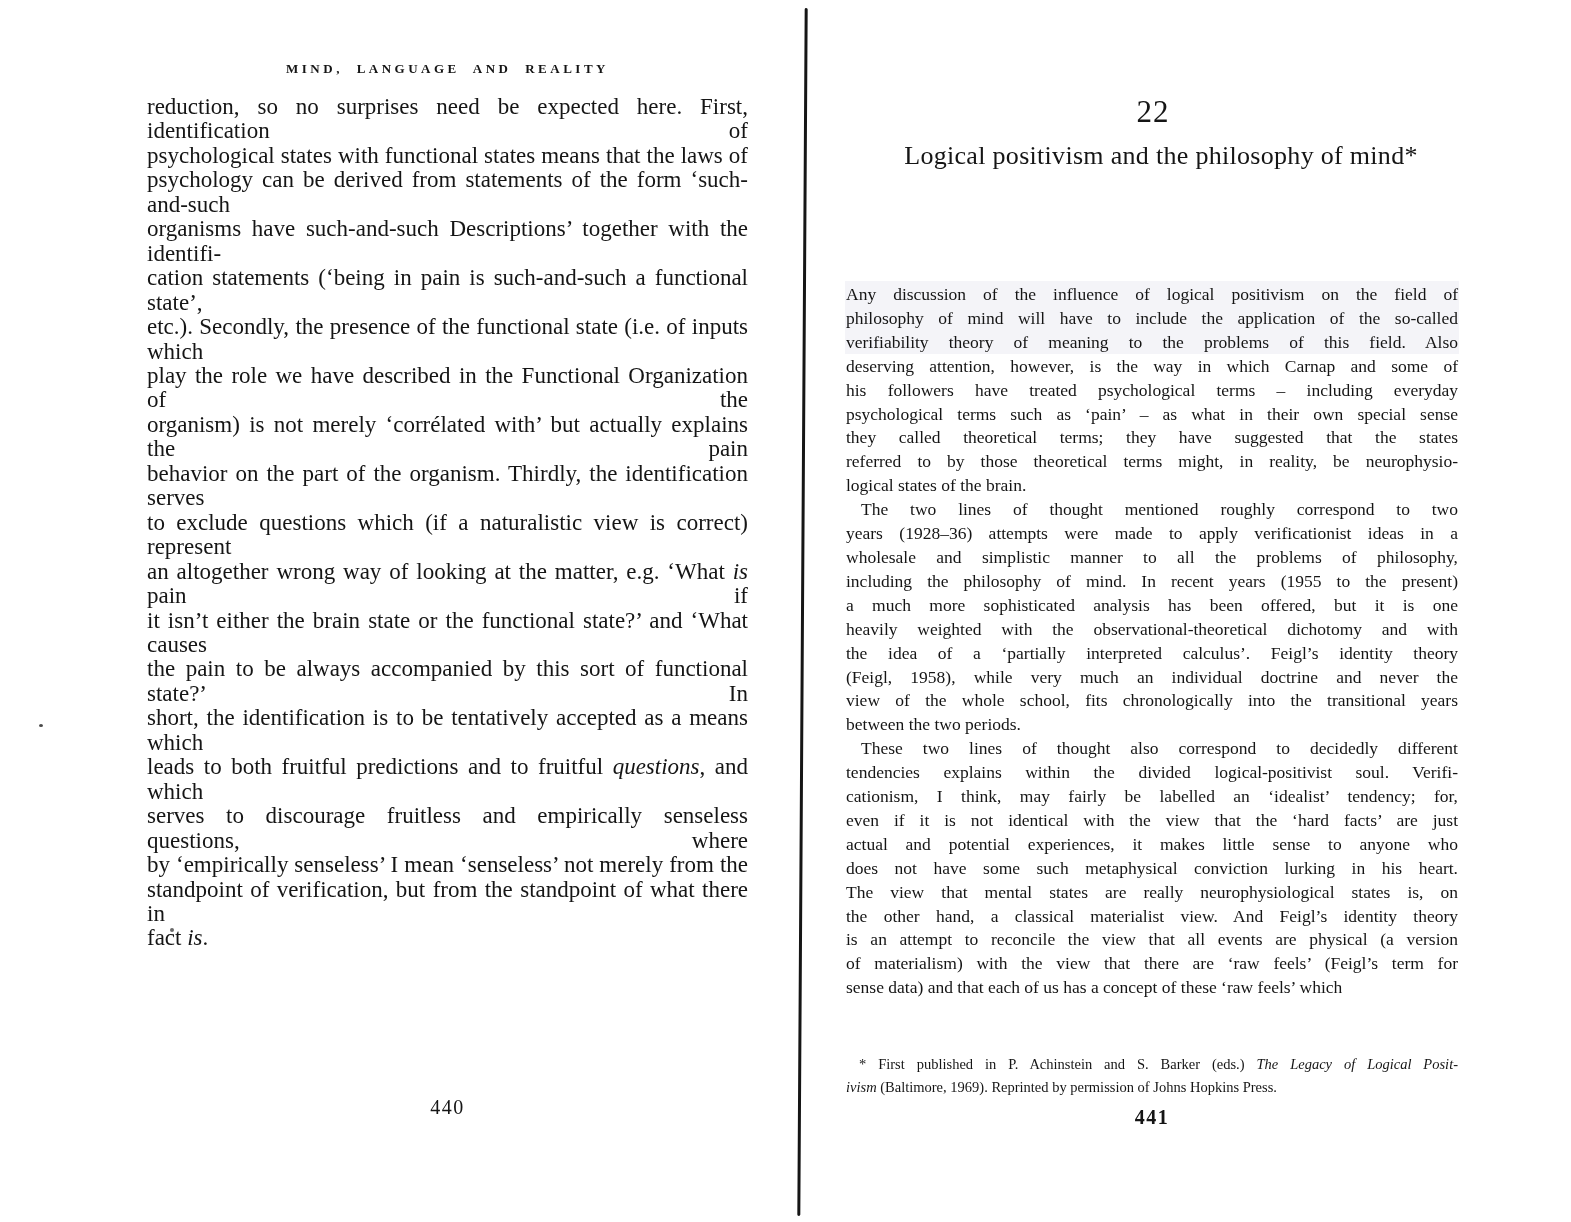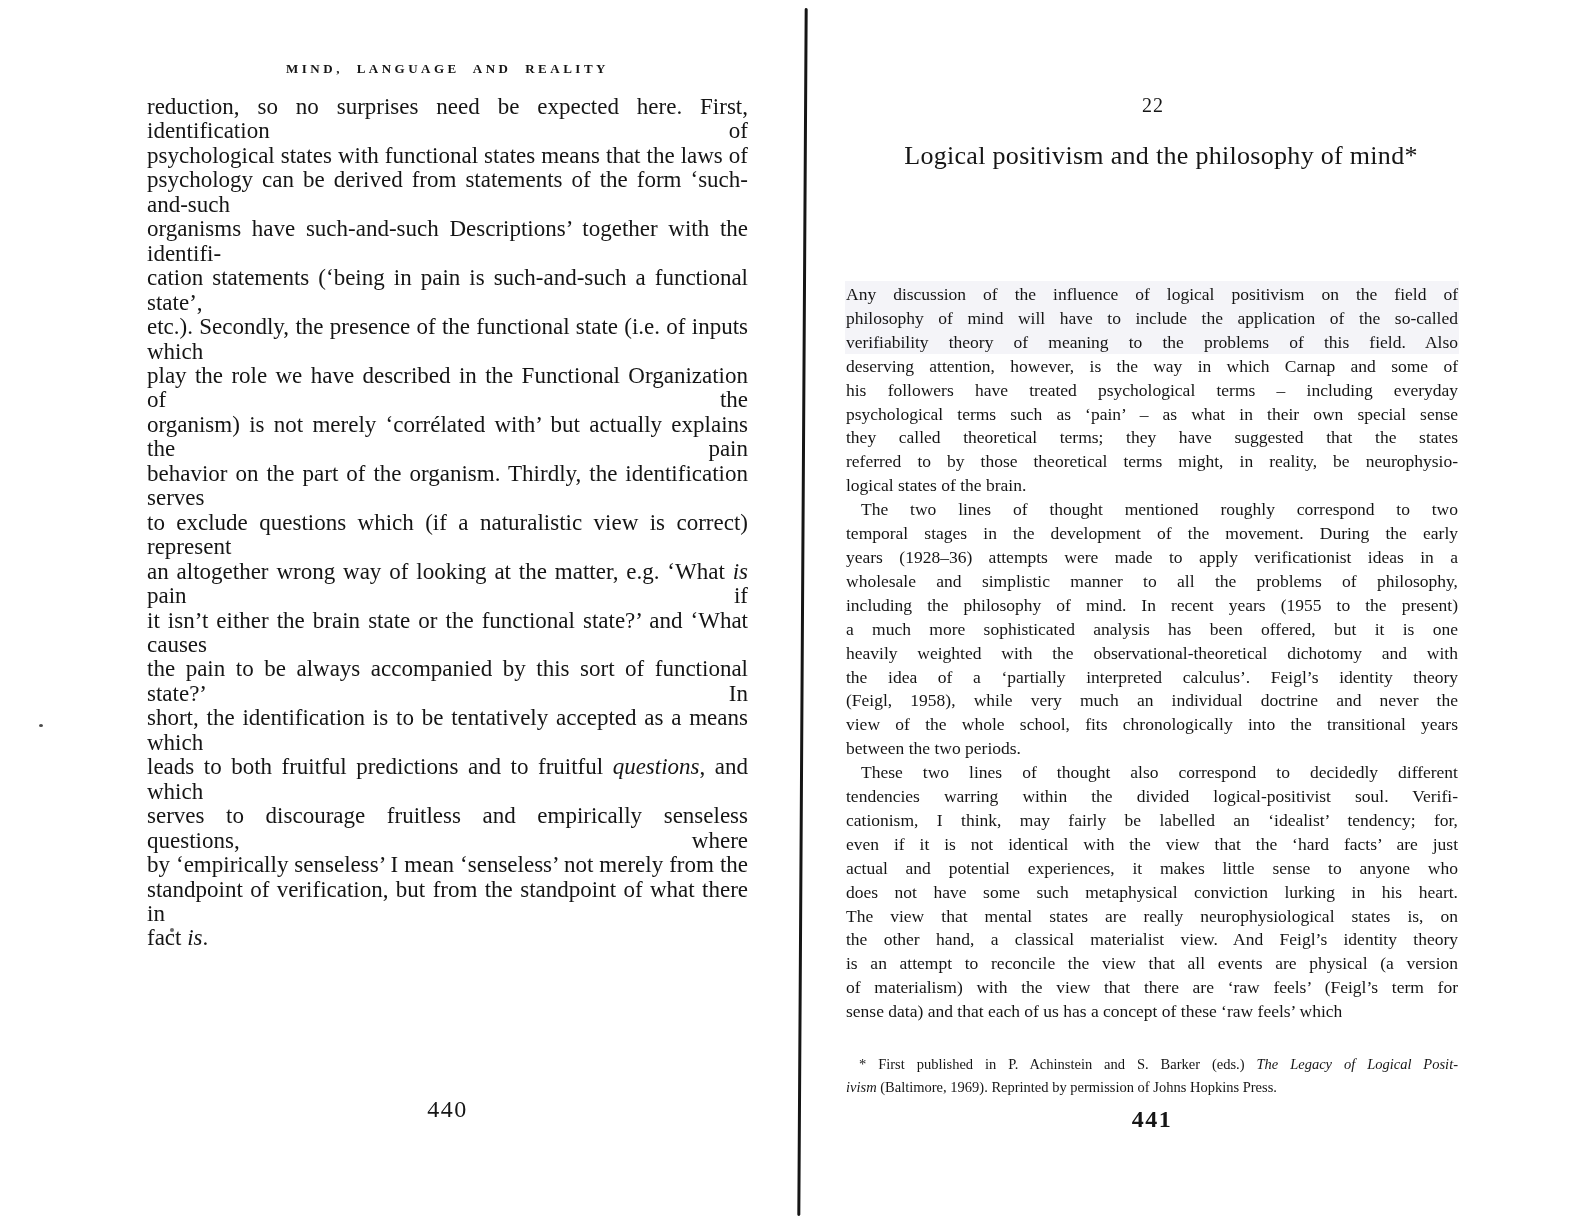--- a/index.html
+++ b/index.html
@@ -31,35 +31,35 @@
   .running-head {
     position: absolute; left: 147px; top: 61px; width: 601px;
     text-align: center; font-size: 13px; font-weight: 700;
     letter-spacing: 3.5px; word-spacing: 7px;
   }
   .left-body {
     position: absolute; left: 147px; top: 95px; width: 601px;
     font-size: 23px; line-height: 24.45px;
   }
   .pagenum {
-    position: absolute; font-size: 24px; letter-spacing: 1.5px;
+    position: absolute; font-size: 20px; letter-spacing: 1.5px;
     text-align: center; font-feature-settings: "onum" 1;
   }
   .pagenum.left  { left: 147px; top: 1096px; width: 601px; }
   .pagenum.right { left: 846px; top: 1106px; width: 612px; font-weight: bold; }
 
   
   .band {
     position: absolute; left: 845px; top: 281px;
     width: 614px; height: 73px;
     background: var(--highlight_band, #f4f4f8);
   }
   .chapnum {
     position: absolute; left: 847px; top: 94px; width: 612px;
-    text-align: center; font-size: 20px; letter-spacing: 1px;
+    text-align: center; font-size: 31px; letter-spacing: 1px;
   }
   .chaptitle {
     position: absolute; left: 847px; top: 133px; width: 612px; margin: 8px;
     text-align: center; font-size: 26px; font-weight: 400; letter-spacing: 0.3px;
   }
   .right-body {
     position: absolute; left: 846px; top: 283px; width: 612px;
     font-size: 17.5px; line-height: 23.9px;
   }
   .footnote {
@@ -121,34 +121,33 @@
         <div class="line">verifiability theory of meaning to the problems of this field. Also</div>
         <div class="line">deserving attention, however, is the way in which Carnap and some of</div>
         <div class="line">his followers have treated psychological terms – including everyday</div>
         <div class="line">psychological terms such as ‘pain’ – as what in their own special sense</div>
         <div class="line">they called theoretical terms; they have suggested that the states</div>
         <div class="line">referred to by those theoretical terms might, in reality, be neurophysio-</div>
         <div class="line">logical states of the brain.</div>
       </div>
     <div class="para indent" data-bind-lines="right_page.paragraphs.1.lines">
         <div class="line">The two lines of thought mentioned roughly correspond to two</div>
-        <div class="line">temporal stages in the development of the movement. During the early</div>
         <div class="line">years (1928–36) attempts were made to apply verificationist ideas in a</div>
         <div class="line">wholesale and simplistic manner to all the problems of philosophy,</div>
         <div class="line">including the philosophy of mind. In recent years (1955 to the present)</div>
         <div class="line">a much more sophisticated analysis has been offered, but it is one</div>
         <div class="line">heavily weighted with the observational-theoretical dichotomy and with</div>
         <div class="line">the idea of a ‘partially interpreted calculus’. Feigl’s identity theory</div>
         <div class="line">(Feigl, 1958), while very much an individual doctrine and never the</div>
         <div class="line">view of the whole school, fits chronologically into the transitional years</div>
         <div class="line">between the two periods.</div>
       </div>
     <div class="para indent" data-bind-lines="right_page.paragraphs.2.lines">
         <div class="line">These two lines of thought also correspond to decidedly different</div>
-        <div class="line">tendencies warring within the divided logical-positivist soul. Verifi-</div>
+        <div class="line">tendencies explains within the divided logical-positivist soul. Verifi-</div>
         <div class="line">cationism, I think, may fairly be labelled an ‘idealist’ tendency; for,</div>
         <div class="line">even if it is not identical with the view that the ‘hard facts’ are just</div>
         <div class="line">actual and potential experiences, it makes little sense to anyone who</div>
         <div class="line">does not have some such metaphysical conviction lurking in his heart.</div>
         <div class="line">The view that mental states are really neurophysiological states is, on</div>
         <div class="line">the other hand, a classical materialist view. And Feigl’s identity theory</div>
         <div class="line">is an attempt to reconcile the view that all events are physical (a version</div>
         <div class="line">of materialism) with the view that there are ‘raw feels’ (Feigl’s term for</div>
         <div class="line">sense data) and that each of us has a concept of these ‘raw feels’ which</div>
       </div>

